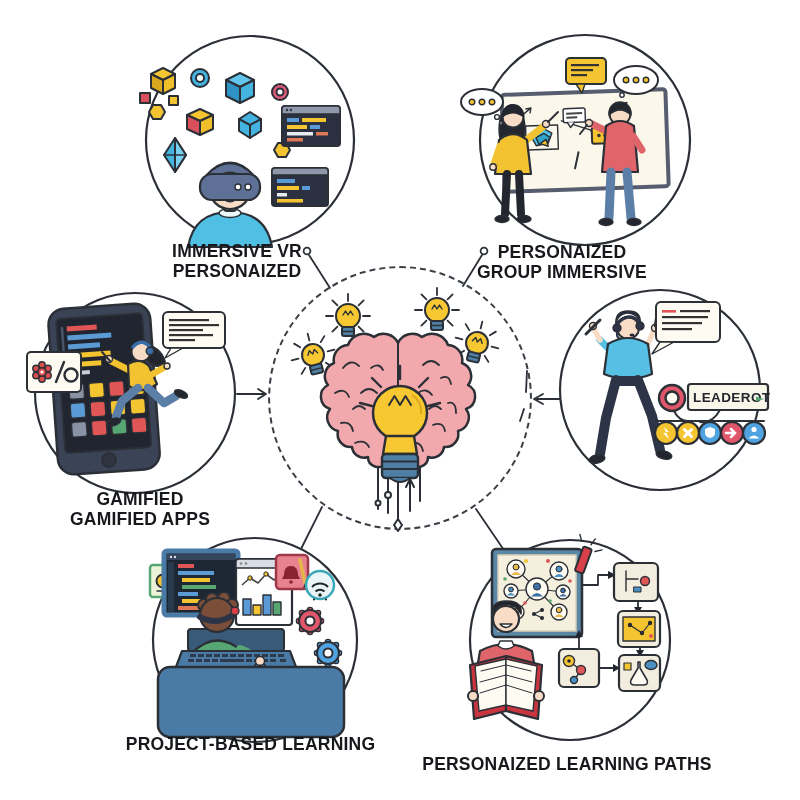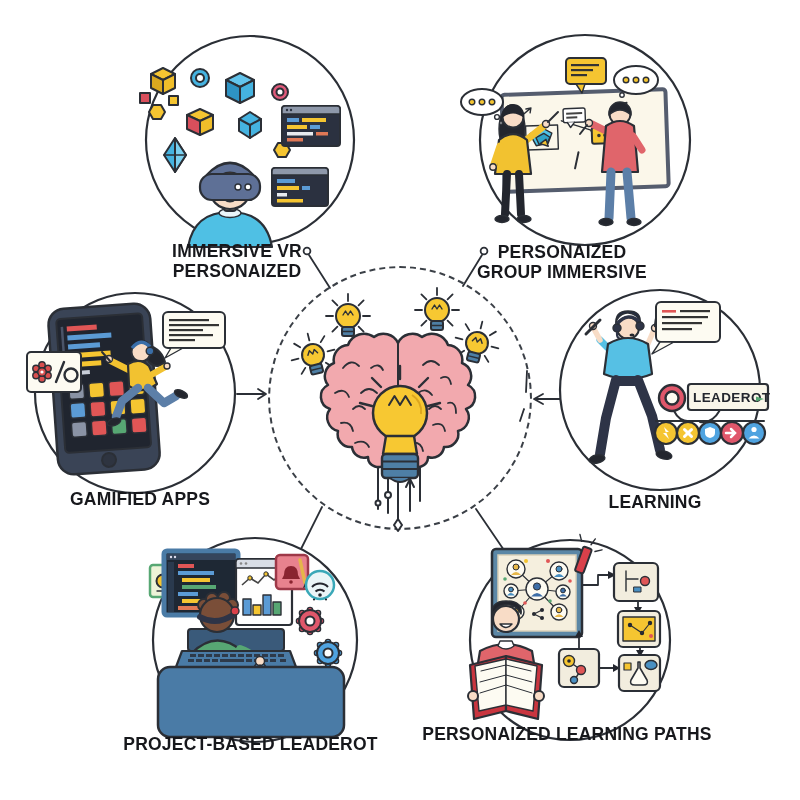--- a/index.html
+++ b/index.html
@@ -713,25 +713,25 @@
 
   <div class="label" style="left:127px;top:241px;width:220px">
     <div>IMMERSIVE VR</div>
     <div>PERSONAIZED</div>
   </div>
   <div class="label" style="left:452px;top:242px;width:220px">
     <div>PERSONAIZED</div>
     <div>GROUP IMMERSIVE</div>
   </div>
   <div class="label" style="left:30px;top:489px;width:220px">
+    <div>GAMIFIED</div>
     <div>GAMIFIED APPS</div>
   </div>
   <div class="label" style="left:545px;top:492px;width:220px">
-    <div>LEARNING</div>
   </div>
   <div class="label" style="left:98px;top:734px;width:305px">
-    <div>PROJECT-BASED LEADEROT</div>
+    <div>PROJECT-BASED LEARNING</div>
   </div>
-  <div class="label" style="left:402px;top:724px;width:330px">
+  <div class="label" style="left:402px;top:754px;width:330px">
     <div>PERSONAIZED LEARNING PATHS</div>
   </div>
 
 </div>
 
 </body></html>

